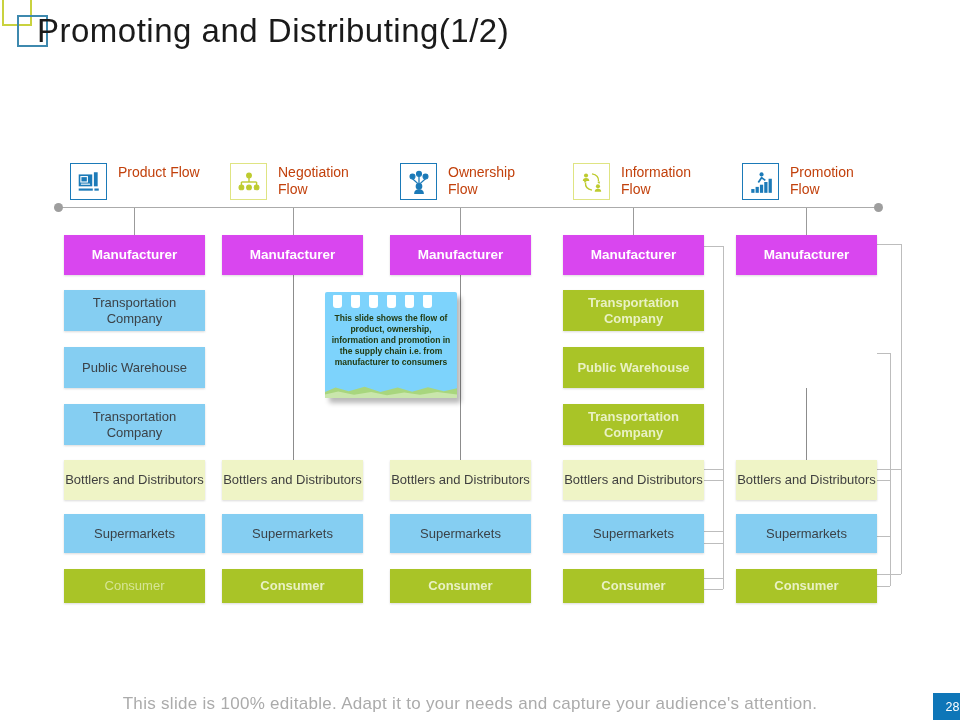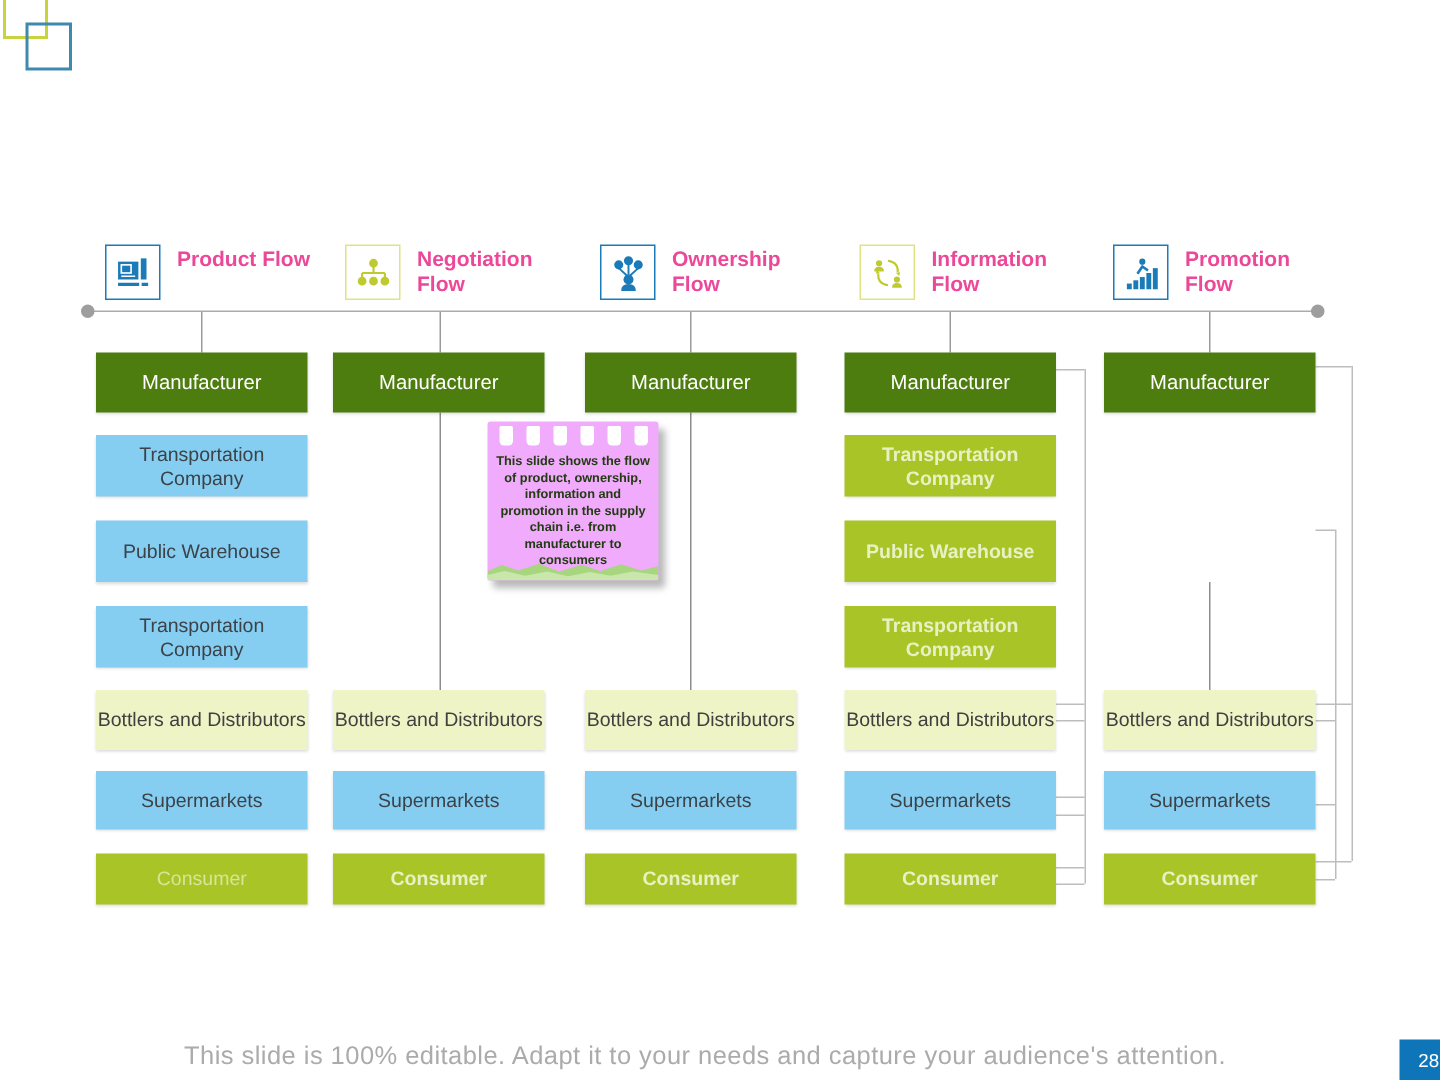--- a/index.html
+++ b/index.html
@@ -9,45 +9,45 @@
   
   .title { position:absolute; left:37px; top:12px; font-size:33px; font-weight:400; color:#1a1a1a; letter-spacing:.5px; }
   .deco-sq { position:absolute; background:transparent; }
   .deco-yellow { left:2px; top:-12px; width:30px; height:38px; border:2px solid #c9d23f; }
   .deco-blue { left:17px; top:15px; width:31px; height:32px; border:2px solid #3e89ae; }
 
   
   .flow-icon { position:absolute; top:163px; width:37px; height:37px; background:#fff; display:flex; align-items:center; justify-content:center; }
   .flow-icon.blue { border:1.5px solid #1b7ab8; }
   .flow-icon.yellow { border:1.5px solid #dfe483; }
-  .flow-label { position:absolute; top:164px; width:92px; font-size:14px; font-weight:bold; color:#ec4899; line-height:1.18; }
+  .flow-label { position:absolute; top:164px; width:92px; font-size:14px; font-weight:normal; color:#c2410c; line-height:1.18; }
 
   
   .timeline { position:absolute; left:58px; top:207px; width:820px; height:1px; background:#ababab; }
   .tdot { position:absolute; top:203px; width:9px; height:9px; border-radius:50%; background:#9e9e9e; }
   .drop { position:absolute; top:208px; width:1px; height:27px; background:#9b9b9b; }
 
   
   .bx { position:absolute; width:141px; display:flex; align-items:center; justify-content:center; text-align:center;
         font-size:13px; line-height:1.22; box-shadow:0 1px 2px rgba(0,0,0,.15); }
   .c1{left:64px} .c2{left:222px} .c3{left:390px} .c4{left:563px} .c5{left:736px}
   .r1{top:235px;height:40px} .r2{top:290px;height:41px} .r3{top:347px;height:41px} .r4{top:404px;height:41px}
   .r5{top:460px;height:40px} .r6{top:514px;height:39px} .r7{top:569px;height:34px}
-  .st-mfr   { background:#4d7c0f; color:#ffffff; font-weight:normal; font-size:13.5px; }
+  .st-mfr   { background:#d946ef; color:#ffffff; font-weight:bold; font-size:13.5px; }
   .st-lblue { background:#85cef2; color:#3b4248; }
   .st-cream { background:#eff4c6; color:#404040; }
   .st-green { background:#a9c427; color:#e9f1c4; font-weight:bold; }
   .st-green-muted { background:#a9c427; color:#d6e596; font-weight:normal; }
 
   
   .cline { position:absolute; width:1px; background:#8c8c8c; }
   .bkt { position:absolute; background:#bdbdbd; }
 
   
-  .note { position:absolute; left:325px; top:281px; width:114px; height:106px; background:#f0abfc; border-radius:2px;
+  .note { position:absolute; left:325px; top:292px; width:132px; height:106px; background:#7dd3fc; border-radius:2px;
           box-shadow:4px 5px 5px rgba(0,0,0,.28); z-index:5; }
   .note-tab { position:absolute; top:3px; width:9px; height:13px; background:#ffffff; border-radius:1px 1px 3px 3px; }
   .note-text { position:absolute; top:21px; left:5px; right:5px; font-size:8.5px; font-weight:bold; color:#233b12;
                text-align:center; line-height:1.3; }
   .torn1 { position:absolute; bottom:0; left:0; width:100%; height:15px; background:#a8d67e;
            clip-path:polygon(0 60%,8% 30%,18% 55%,30% 25%,42% 60%,55% 30%,66% 58%,78% 28%,90% 55%,100% 35%,100% 100%,0 100%); }
   .torn2 { position:absolute; bottom:0; left:0; width:100%; height:8px; background:#c9e6ac;
            clip-path:polygon(0 55%,10% 20%,22% 60%,35% 25%,47% 65%,60% 30%,72% 60%,85% 25%,100% 55%,100% 100%,0 100%); }
 
   
@@ -55,20 +55,21 @@
   .pagenum { position:absolute; left:933px; top:693px; width:39px; height:27px; background:#0e76b8; color:#fff;
              font-size:12.5px; display:flex; align-items:center; justify-content:center; }
 </style>
 </head>
 <body>
 
 <div class="slide">
 
   <div class="deco-sq deco-yellow"></div>
   <div class="deco-sq deco-blue"></div>
+  <div class="title">Promoting and Distributing(1/2)</div>
 
   <div class="flow-icon blue" style="left:70px">
     <svg width="26" height="26" viewBox="0 0 24 24">
         <rect x="2.5" y="5" width="12.5" height="11" fill="#1b7ab8"></rect>
         <rect x="4.5" y="7" width="6" height="5" fill="none" stroke="#fff" stroke-width="1"></rect>
         <line x1="4.5" y1="14" x2="13" y2="14" stroke="#fff" stroke-width="1"></line>
         <rect x="16.5" y="3" width="3.5" height="13" fill="#1b7ab8"></rect>
         <rect x="2.5" y="18" width="13" height="2" fill="#1b7ab8"></rect>
         <rect x="17" y="18" width="4" height="2" fill="#1b7ab8"></rect>
       </svg>

